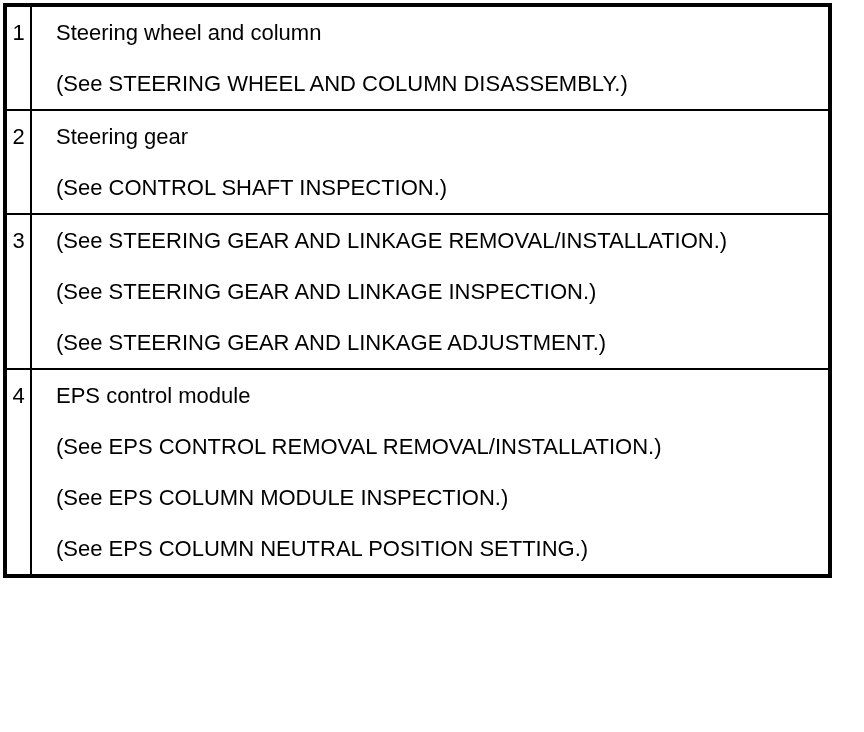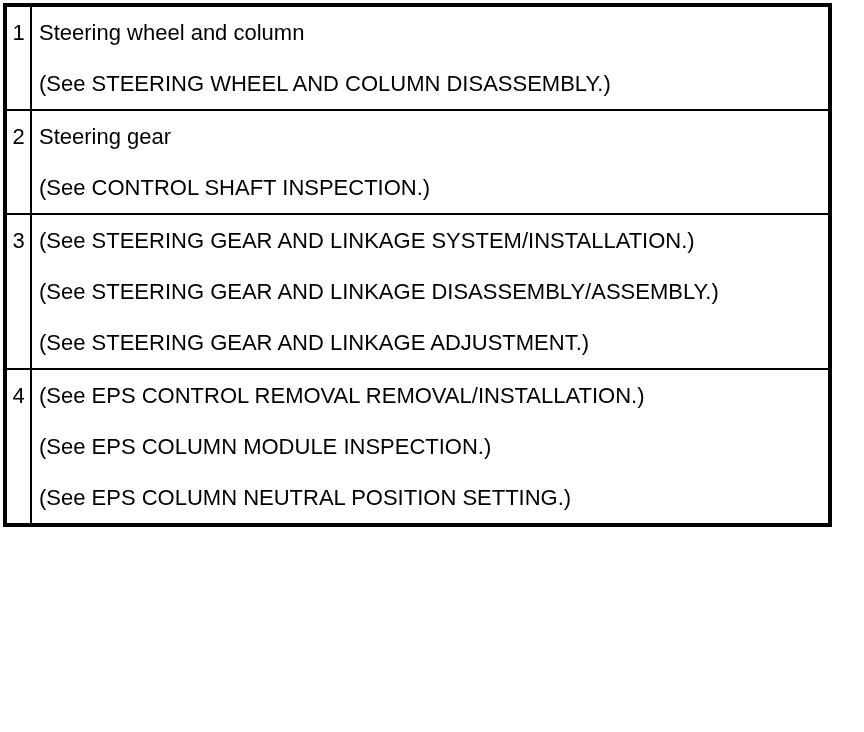--- a/index.html
+++ b/index.html
@@ -37,21 +37,21 @@
     width: 25px;
     flex: 0 0 25px;
     border-right: 2px solid #000000;
     text-align: center;
     font-size: 22px;
     line-height: 51px;
     box-sizing: border-box;
   }
   .content-cell {
     flex: 1 1 auto;
-    padding: 0 2px 0 7px;
+    padding: 0 2px 0 24px;
     box-sizing: border-box;
   }
   .line {
     font-size: 22px;
     line-height: 51px;
     white-space: nowrap;
     letter-spacing: 0px;
   }
 </style>
 </head>
@@ -72,29 +72,30 @@
       <div class="num-cell">2</div>
       <div class="content-cell">
         <div class="line">Steering gear</div>
         <div class="line">(See CONTROL SHAFT INSPECTION.)</div>
       </div>
     </div>
 
     <div class="row">
       <div class="num-cell">3</div>
       <div class="content-cell">
-        <div class="line">(See STEERING GEAR AND LINKAGE SYSTEM/INSTALLATION.)</div>
-        <div class="line">(See STEERING GEAR AND LINKAGE DISASSEMBLY/ASSEMBLY.)</div>
+        <div class="line">(See STEERING GEAR AND LINKAGE REMOVAL/INSTALLATION.)</div>
+        <div class="line">(See STEERING GEAR AND LINKAGE INSPECTION.)</div>
         <div class="line">(See STEERING GEAR AND LINKAGE ADJUSTMENT.)</div>
       </div>
     </div>
 
     <div class="row">
       <div class="num-cell">4</div>
       <div class="content-cell">
+        <div class="line">EPS control module</div>
         <div class="line">(See EPS CONTROL REMOVAL REMOVAL/INSTALLATION.)</div>
         <div class="line">(See EPS COLUMN MODULE INSPECTION.)</div>
         <div class="line">(See EPS COLUMN NEUTRAL POSITION SETTING.)</div>
       </div>
     </div>
 
   </div>
 </div>
 
 </body></html>

